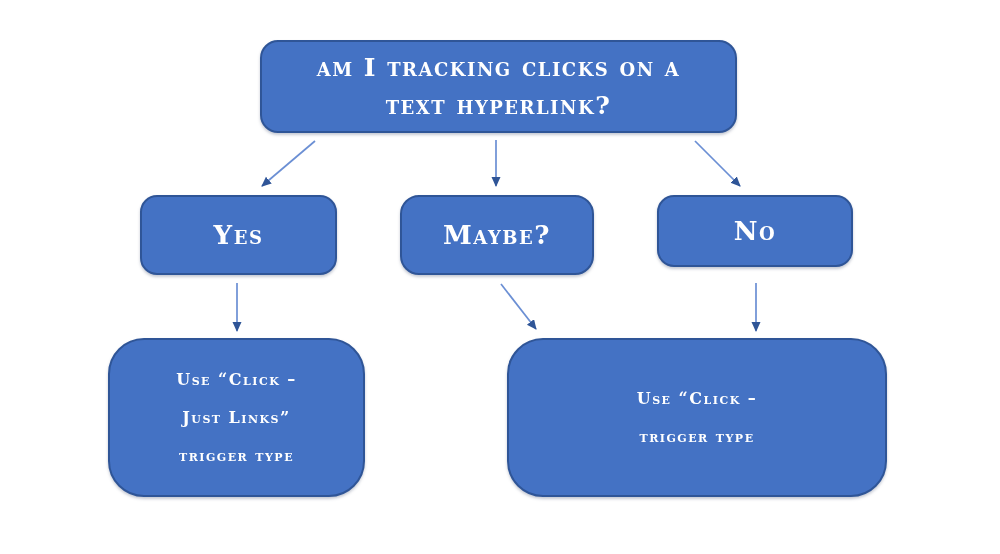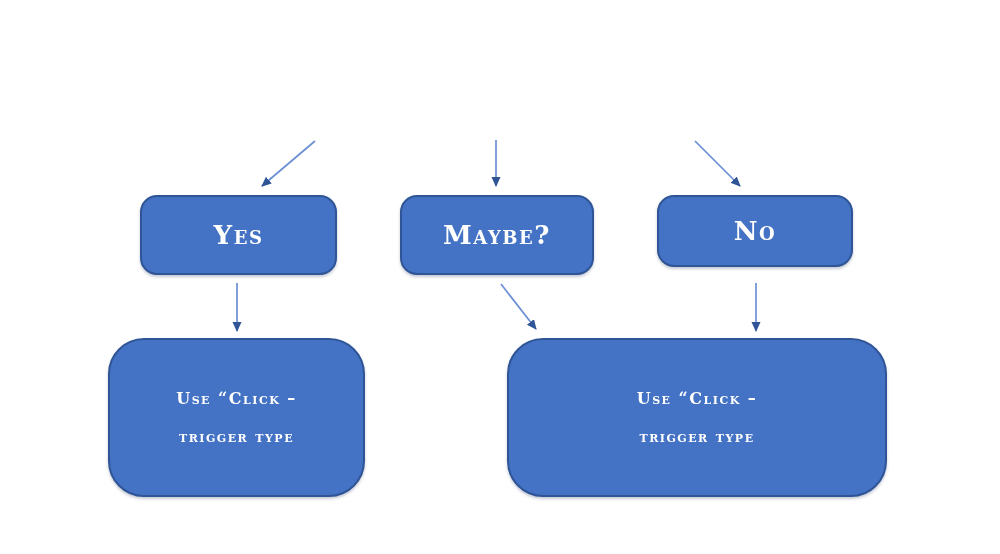--- a/index.html
+++ b/index.html
@@ -62,21 +62,21 @@
     left: 260px; top: 40px;
     width: 477px; height: 93px;
     border-radius: 18px;
     font-size: 25px;
   }
   .node-answer {
     border-radius: 17px;
     font-size: 26px;
   }
   .node-yes   { left: 140px; top: 195px; width: 197px; height: 80px; }
-  .node-maybe { left: 400px; top: 195px; width: 194px; height: 80px; }
+  .node-maybe { left: 400px; top: 195px; width: 194px; height: 80px; border-radius: 19px; }
   .node-no    { left: 657px; top: 195px; width: 196px; height: 72px; }
   .node-result {
     border-radius: 36px;
     font-size: 16px;
   }
   .node-just-links   { left: 108px; top: 338px; width: 257px; height: 159px; }
   .node-all-elements { left: 507px; top: 338px; width: 380px; height: 159px; }
 </style>
 </head>
 <body>
@@ -90,35 +90,40 @@
       </marker>
     </defs>
     <line x1="315" y1="141" x2="262" y2="186" marker-end="url(#ah)"></line>
     <line x1="496" y1="140" x2="496" y2="186" marker-end="url(#ah)"></line>
     <line x1="695" y1="141" x2="740" y2="186" marker-end="url(#ah)"></line>
     <line x1="237" y1="283" x2="237" y2="331" marker-end="url(#ah)"></line>
     <line x1="501" y1="284" x2="536" y2="329" marker-end="url(#ah)"></line>
     <line x1="756" y1="283" x2="756" y2="331" marker-end="url(#ah)"></line>
   </svg>
 
+  <div class="node node-question">
+    <span class="line">am I tracking clicks on a</span>
+    <span class="line">text hyperlink?</span>
+  </div>
 
   <div class="node node-answer node-yes">
     <span class="line">Yes</span>
   </div>
 
   <div class="node node-answer node-maybe">
     <span class="line">Maybe?</span>
   </div>
 
   <div class="node node-answer node-no">
     <span class="line">No</span>
   </div>
 
   <div class="node node-result node-just-links">
     <span class="line">Use “Click –</span>
+    <span class="line">Just Links”</span>
     <span class="line">trigger type</span>
   </div>
 
   <div class="node node-result node-all-elements">
     <span class="line">Use “Click –</span>
     <span class="line">trigger type</span>
   </div>
 
 </div>
 

